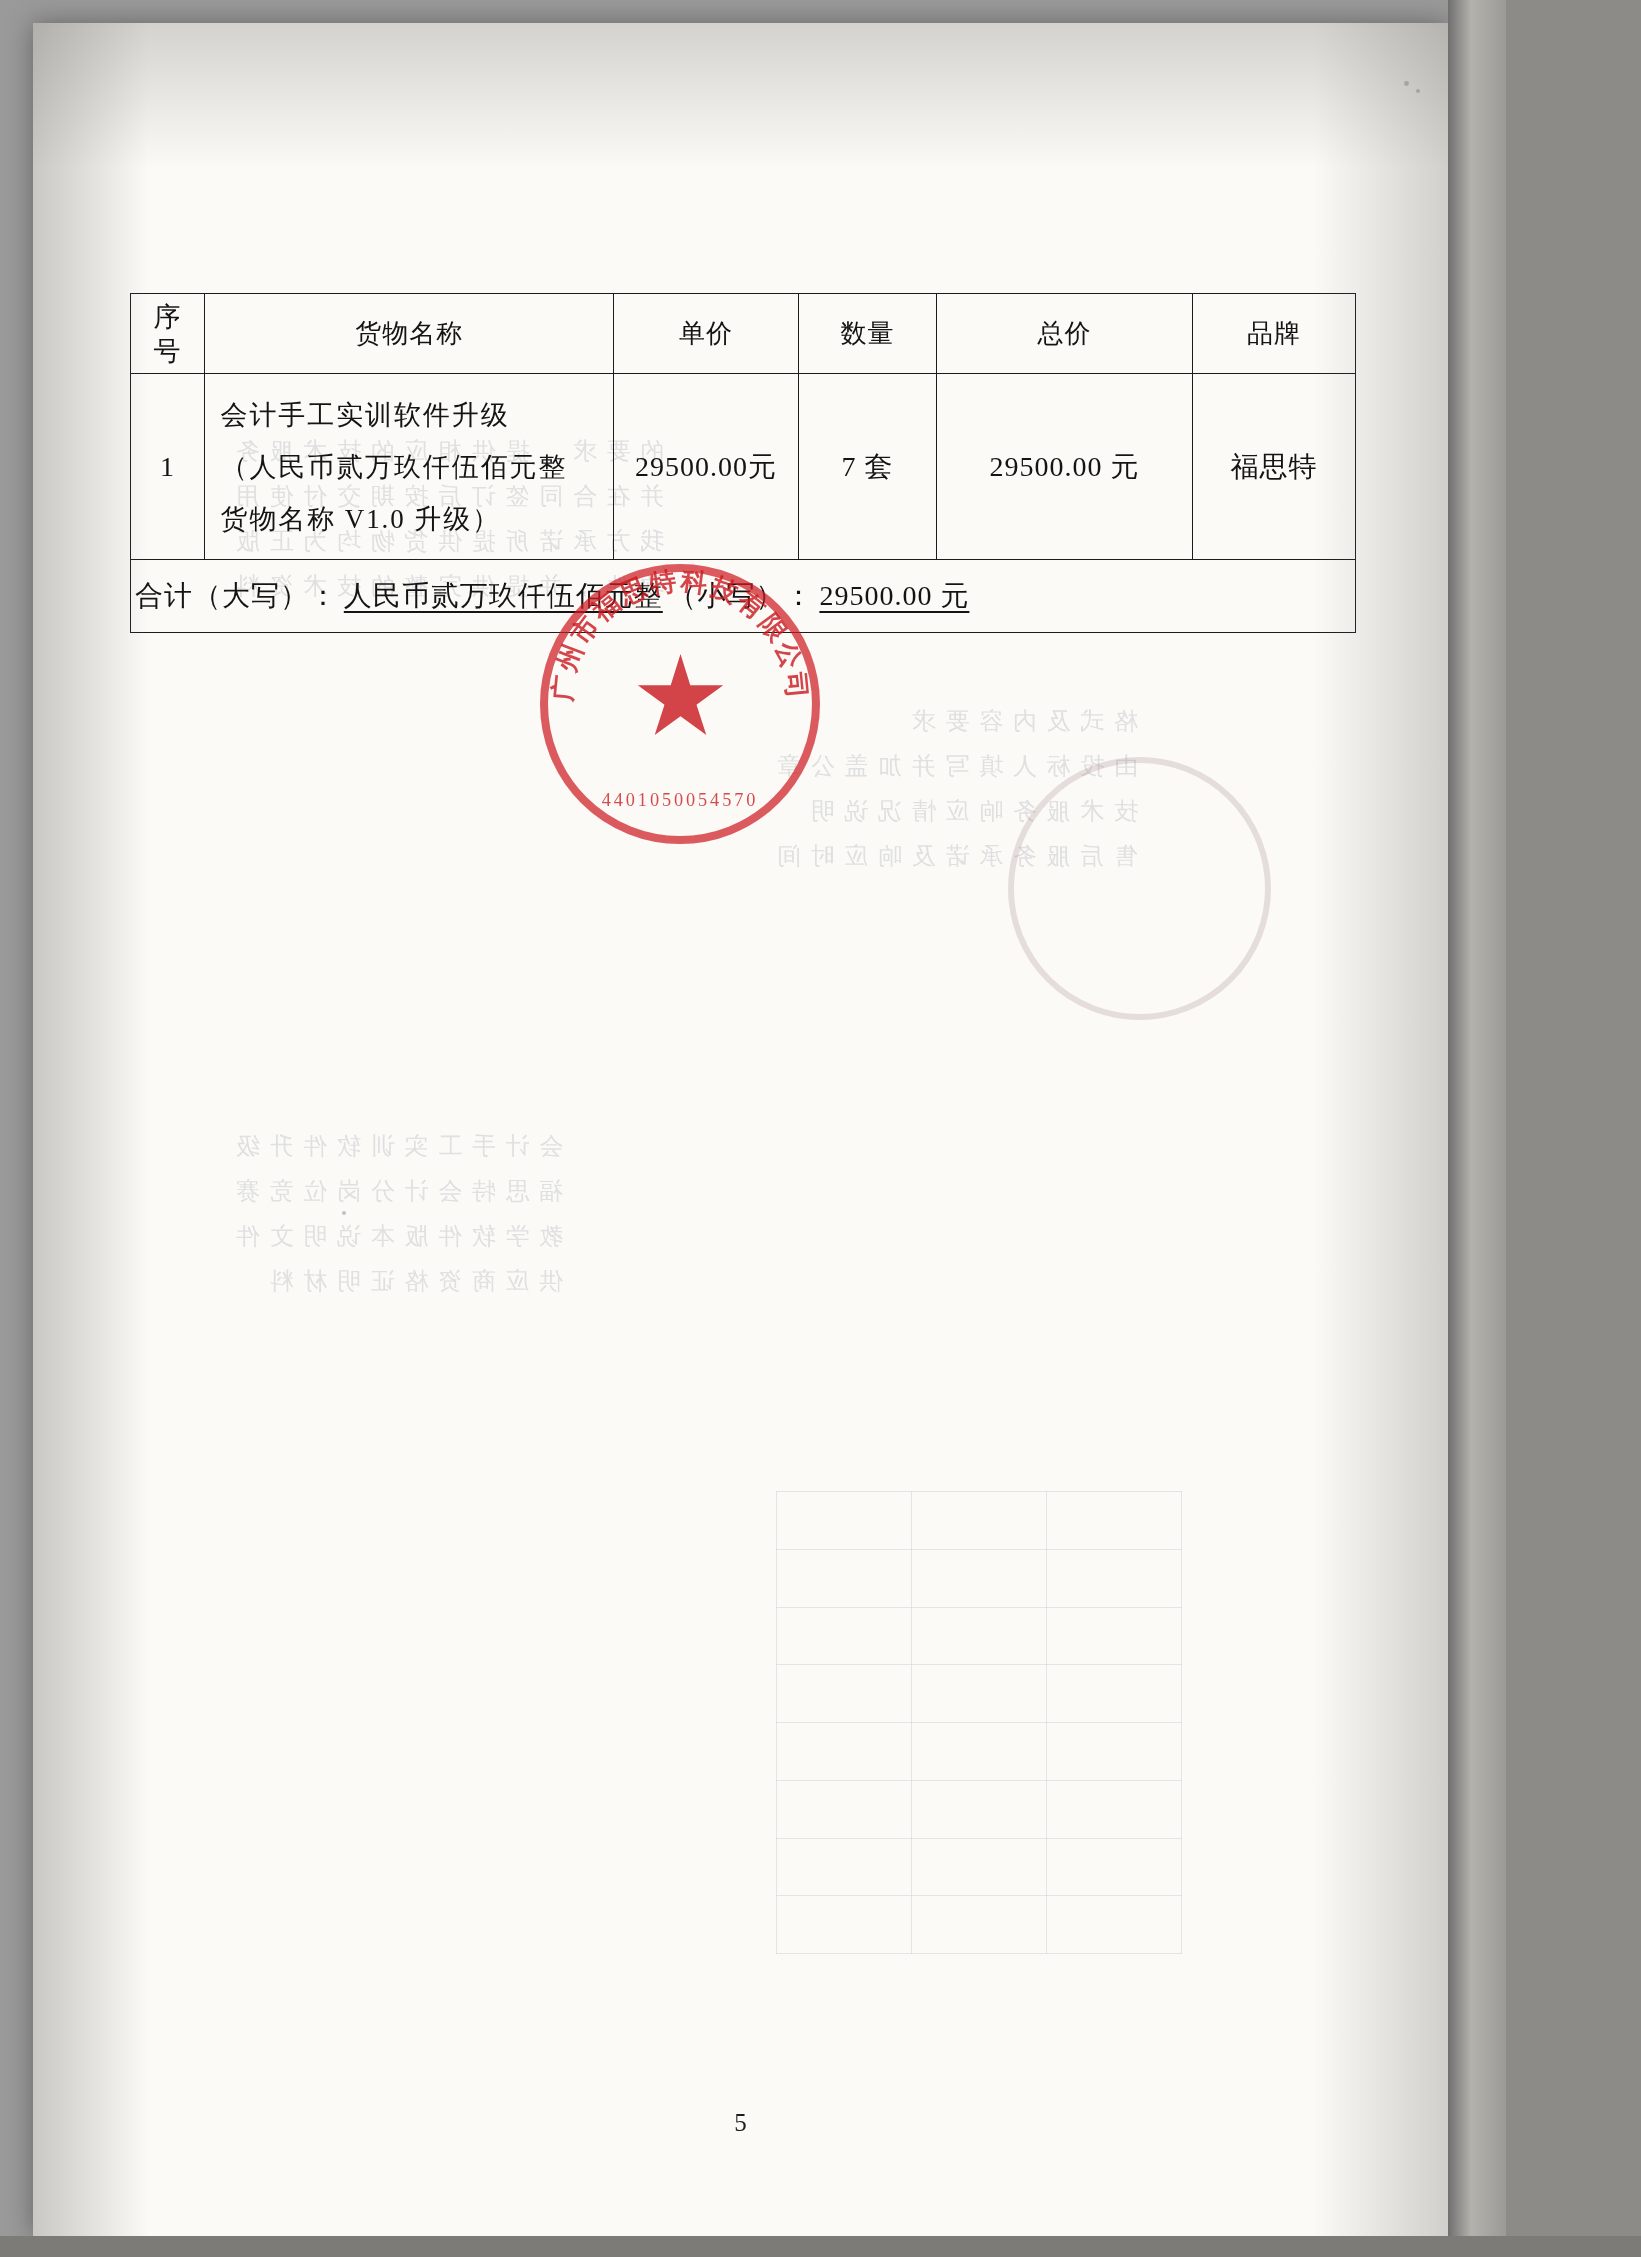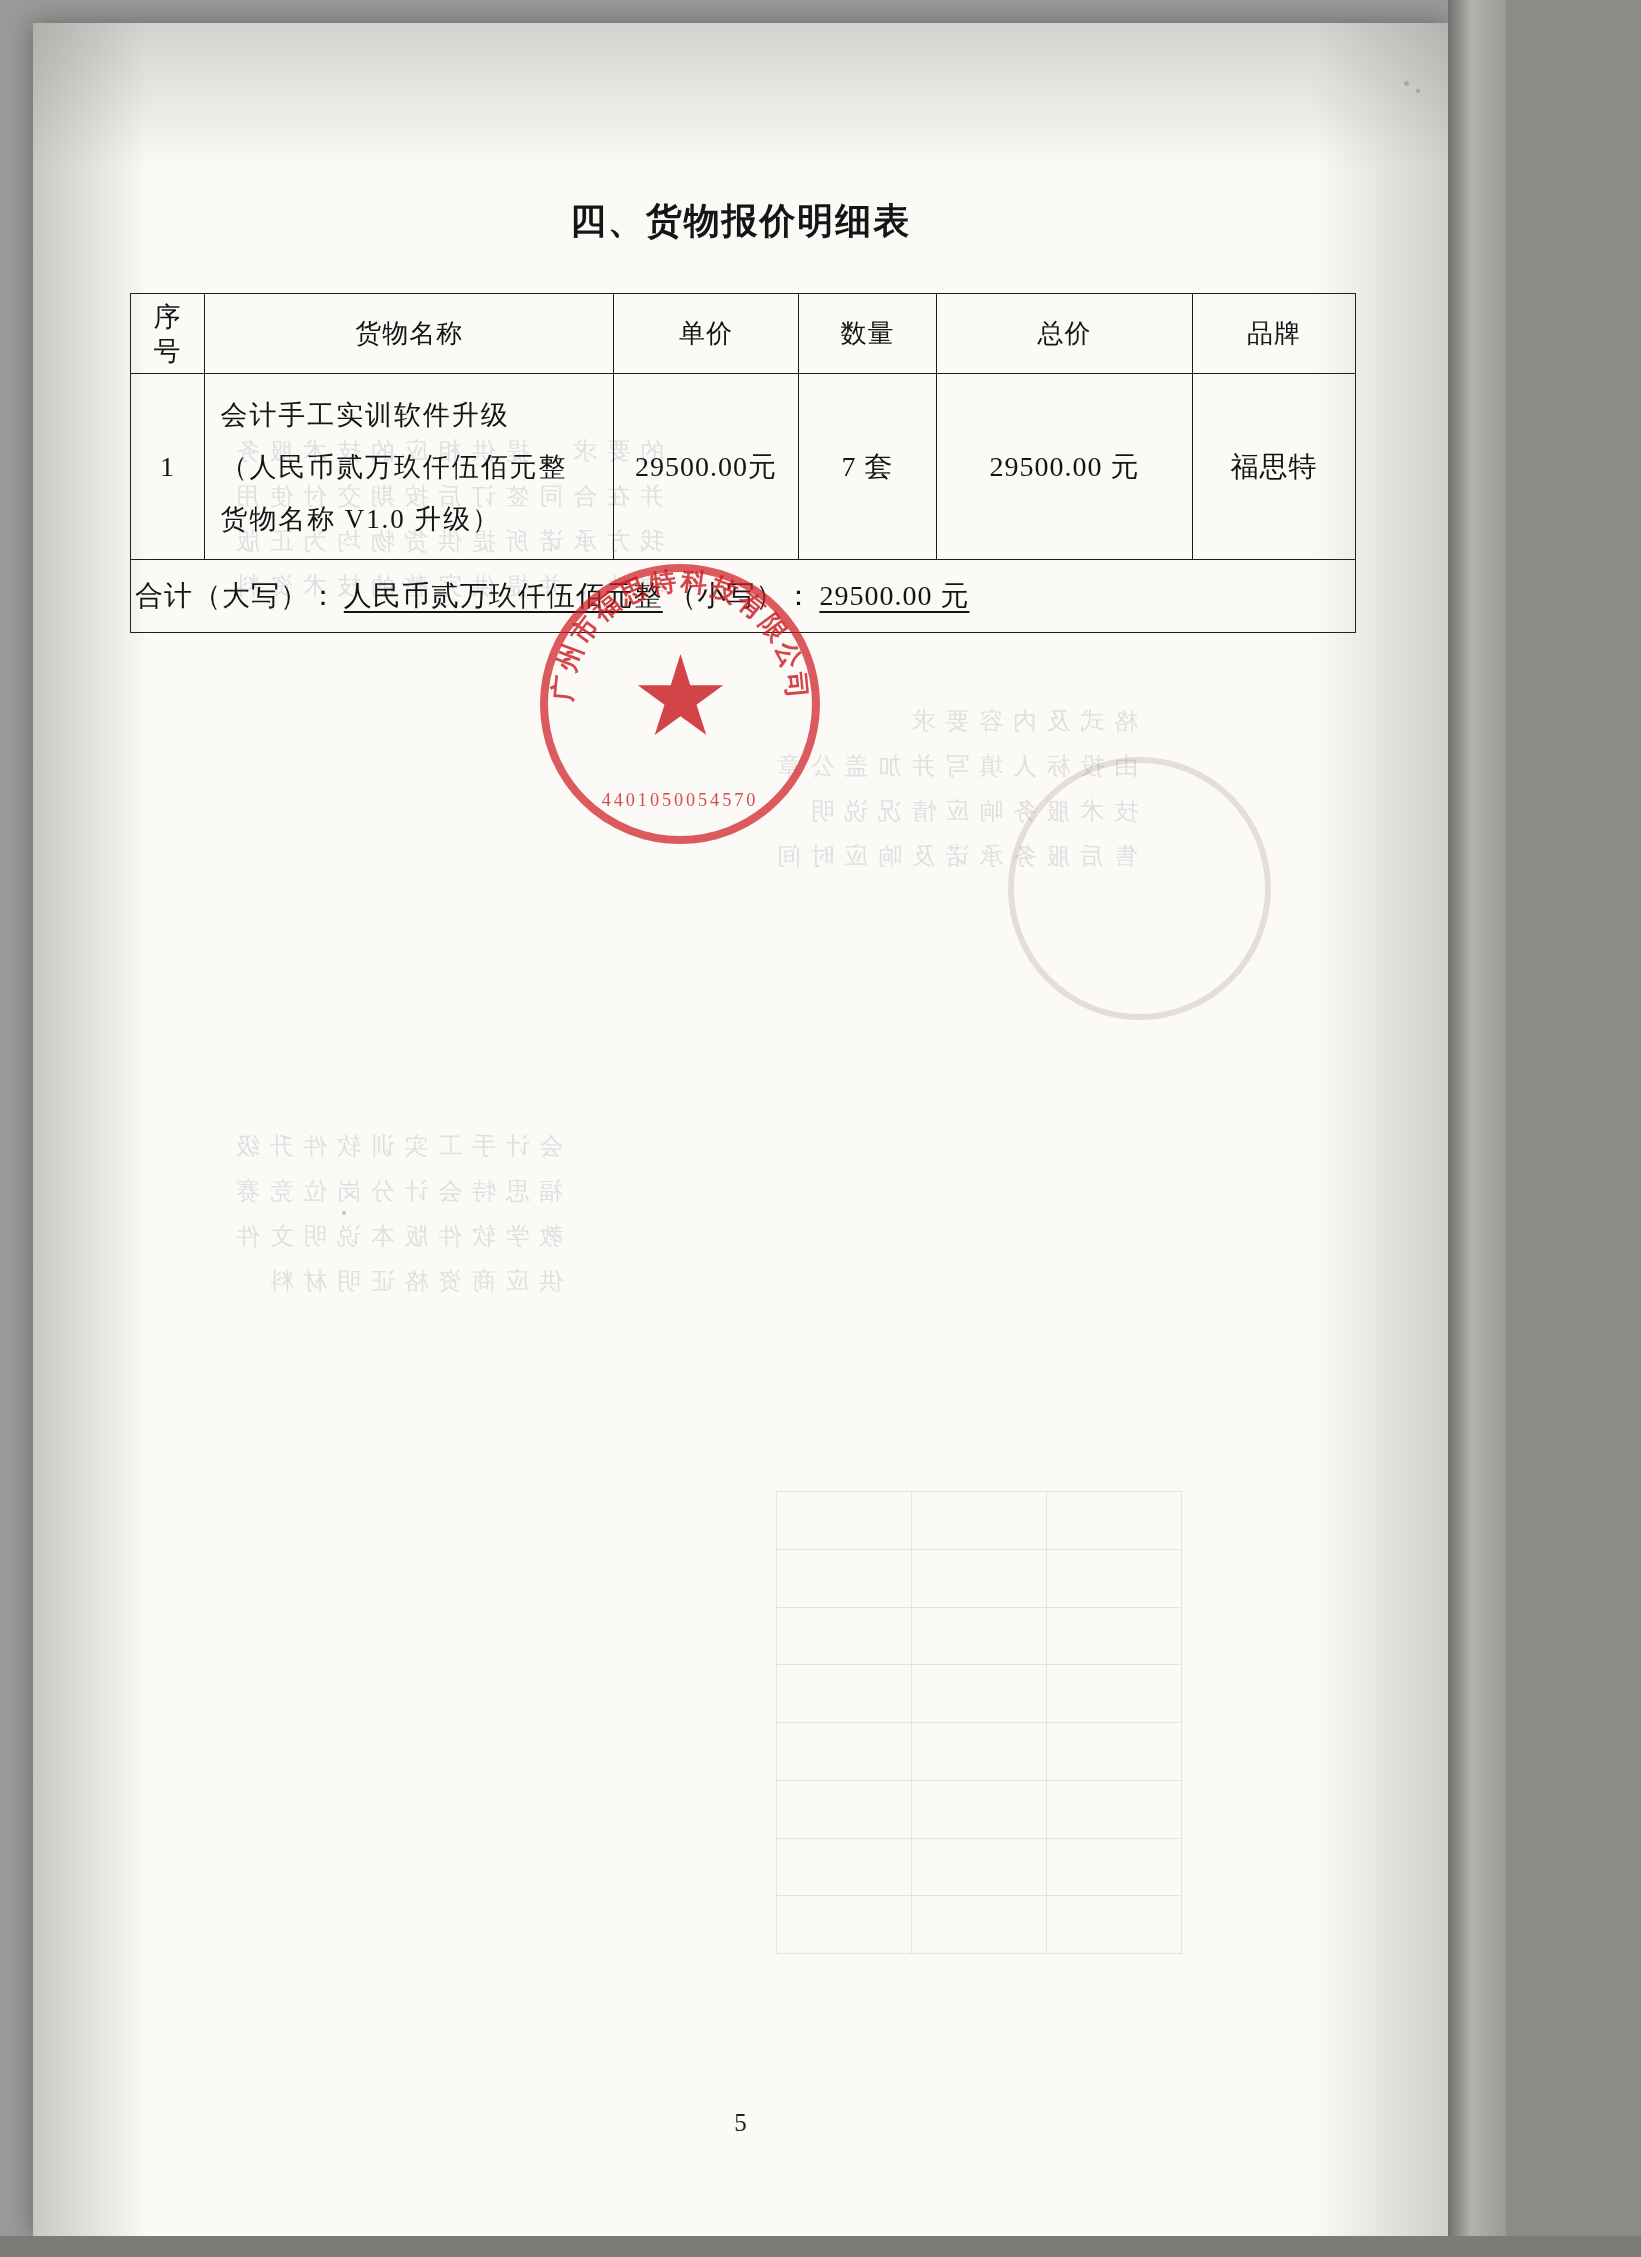--- a/index.html
+++ b/index.html
@@ -335,21 +335,20 @@
             </tr>
         <tr>
               <td></td>
               <td></td>
               <td></td>
             </tr>
       </tbody>
         </table>
     </div>
 
-    <div class="doc-heading">四、货物报价明细表</div>
 
     <div class="quote-table-wrap">
       <table class="quote">
         <colgroup>
           <col class="col-no">
           <col class="col-name">
           <col class="col-unit">
           <col class="col-qty">
           <col class="col-tot">
           <col class="col-brand">

